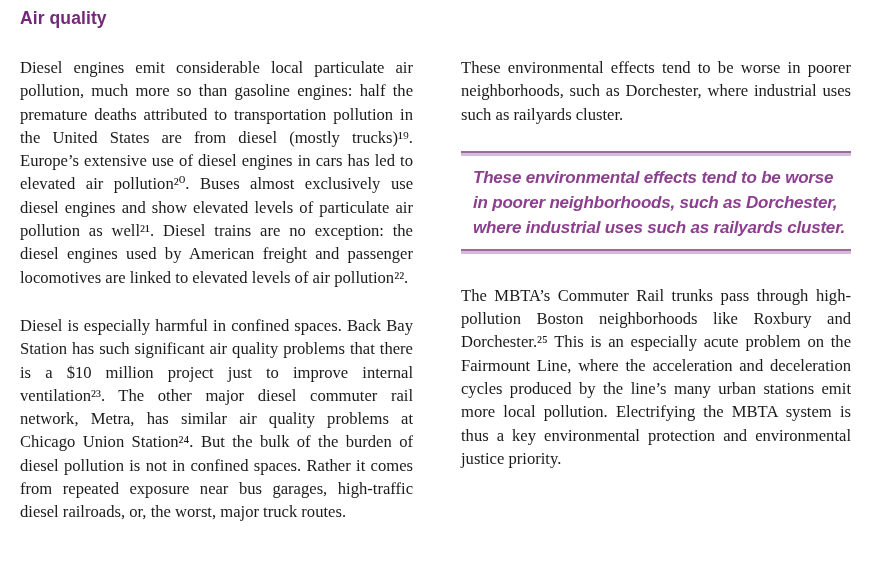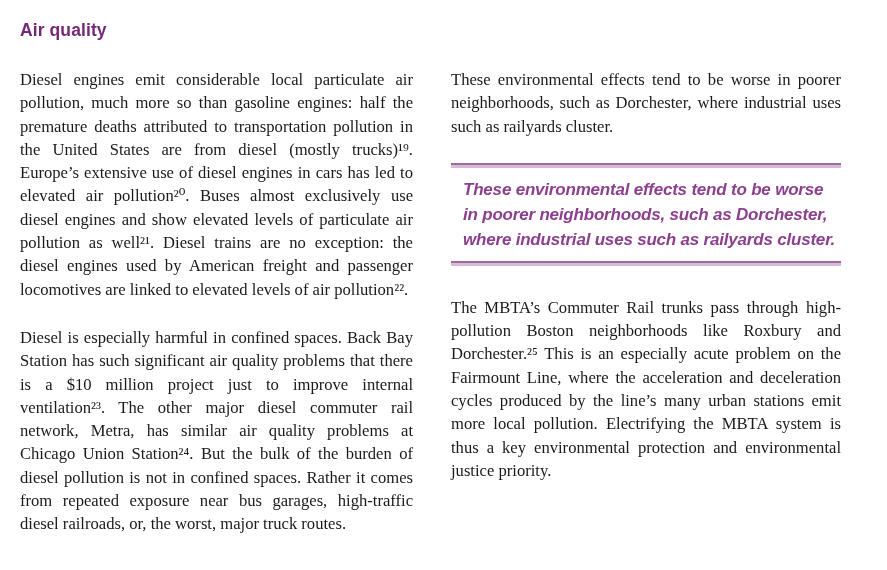--- a/index.html
+++ b/index.html
@@ -14,37 +14,37 @@
     margin: 0;
     padding: 0;
     background: var(--color-background);
   }
   .page {
     position: relative;
     width: 887px;
     height: 570px;
     box-sizing: border-box;
     background: var(--color-background);
-    padding: 20px 46px 0 20px;
+    padding: 8px 46px 0 20px;
     overflow: hidden;
     font-family: "Liberation Serif", "DejaVu Serif", serif;
     color: var(--color-body-text);
   }
   .section-heading {
     font-family: "Liberation Sans", "DejaVu Sans", sans-serif;
     font-weight: bold;
     font-size: 17.5px;
     line-height: 20px;
     color: var(--color-heading);
     margin: 0 0 28px 0;
     letter-spacing: 0.1px;
   }
   .columns {
     display: flex;
-    gap: 38px;
+    gap: 48px;
   }
   .col {
     flex: 0 0 auto;
   }
   .col-left  { width: 393px; }
   .col-right { width: 390px; }
   .body-para {
     font-size: 16.6px;
     line-height: 23.3px;
     text-align: justify;

